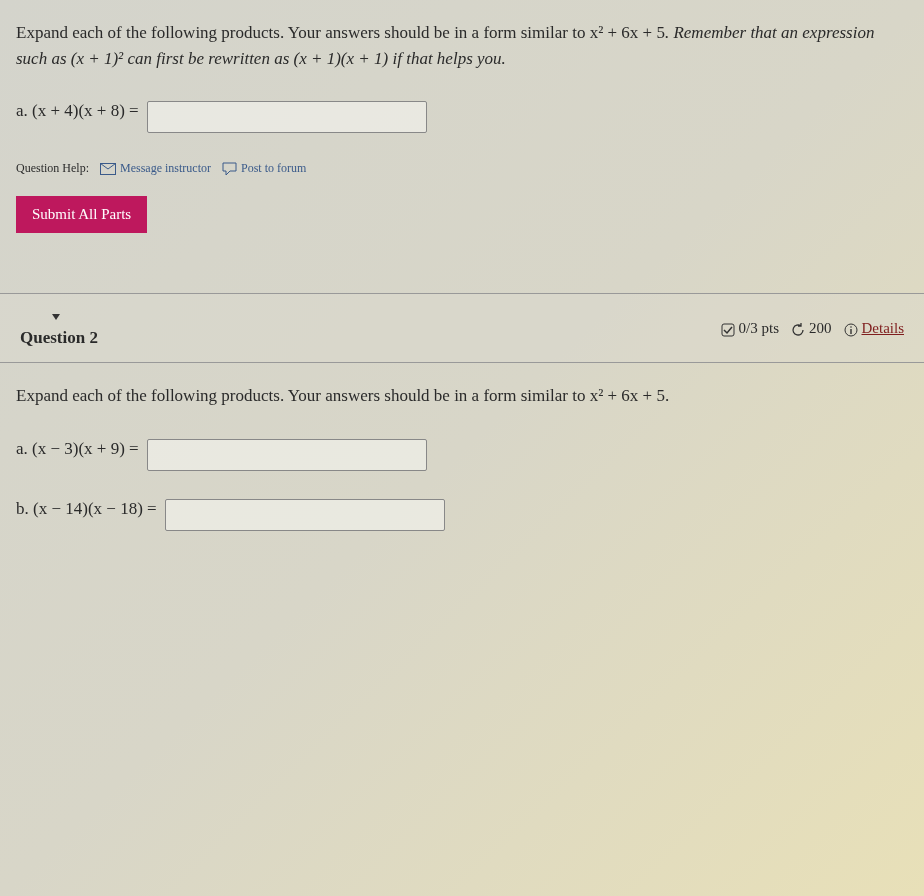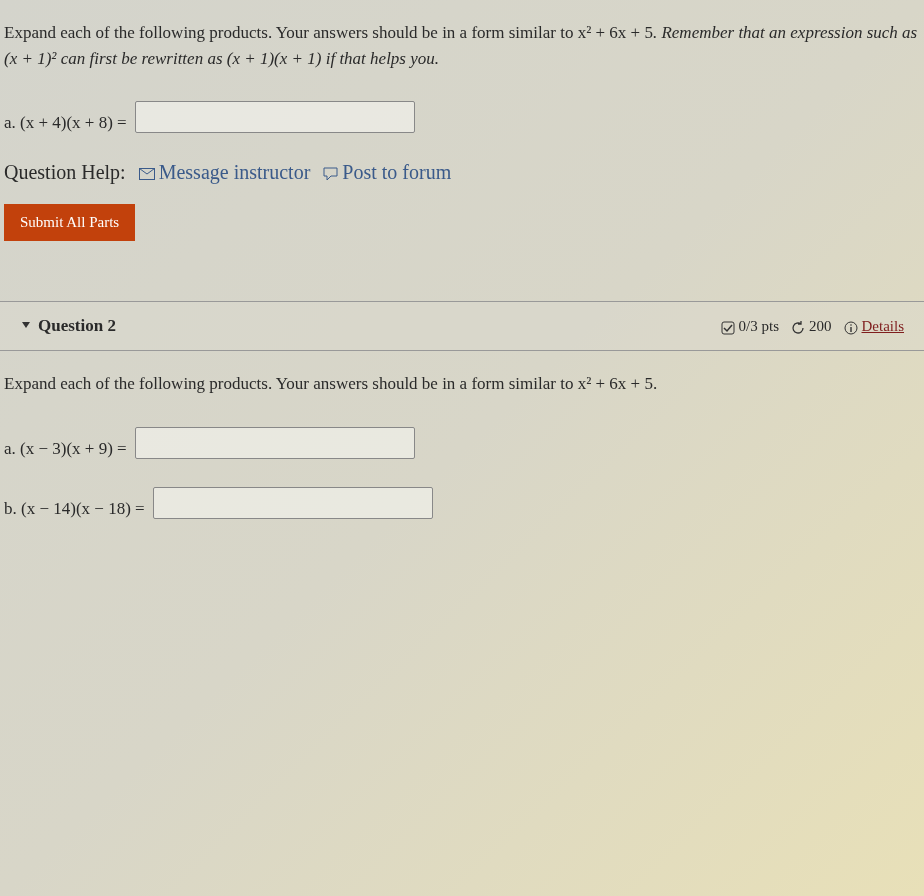--- a/index.html
+++ b/index.html
@@ -9,36 +9,36 @@
     }
     body {
       font-family: Georgia, 'Times New Roman', serif;
       background: linear-gradient(to bottom right, #d4d4cc, #d8d6c8, #e8e0b8);
       min-height: 896px;
       width: 924px;
       padding: 0;
       color: #2a2a2a;
     }
     .question-content {
-      padding: 20px 4px;
+      padding: 20px 16px;
     }
     .instructions {
       font-size: 17px;
       line-height: 1.5;
       margin-bottom: 30px;
     }
     .instructions .example {
       font-family: 'Times New Roman', serif;
     }
     .italic {
       font-style: italic;
     }
     .problem-row {
       display: flex;
-      align-items: flex-end;
+      align-items: flex-start;
       margin-bottom: 28px;
       font-size: 17px;
     }
     .problem-label {
       font-family: 'Times New Roman', serif;
       margin-right: 8px;
       white-space: nowrap;
     }
     .answer-input {
       height: 32px;
@@ -47,33 +47,33 @@
       padding: 4px 8px;
       font-size: 15px;
       border-radius: 2px;
     }
     .input-wide {
       width: 280px;
     }
     .help-row {
       margin-top: 14px;
       margin-bottom: 20px;
-      font-size: 20px;
+      font-size: 12px;
     }
     .help-link {
       color: #3a5a8a;
       text-decoration: none;
       margin-left: 8px;
     }
     .help-link svg {
       vertical-align: middle;
       margin-right: 4px;
     }
     .submit-btn {
-      background: #c2410c;
+      background: #be185d;
       color: white;
       border: none;
       padding: 10px 16px;
       font-size: 15px;
       cursor: pointer;
       font-family: inherit;
     }
     .question-header {
       display: flex;
       justify-content: space-between;
@@ -82,20 +82,21 @@
       border-top: 1px solid #999;
       border-bottom: 1px solid #999;
       margin-top: 40px;
       background: rgba(220, 218, 208, 0.4);
     }
     .question-title {
       font-size: 17px;
       font-weight: bold;
       display: flex;
       align-items: center;
+      flex-direction: column;
     }
     .question-meta {
       font-size: 15px;
       display: flex;
       align-items: center;
       gap: 12px;
     }
     .details-link {
       color: #7f1d1d;
       text-decoration: underline;

